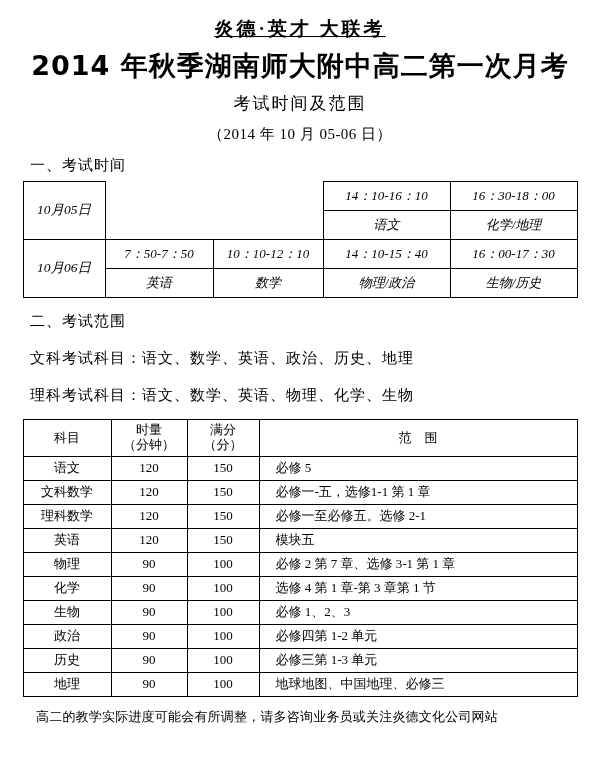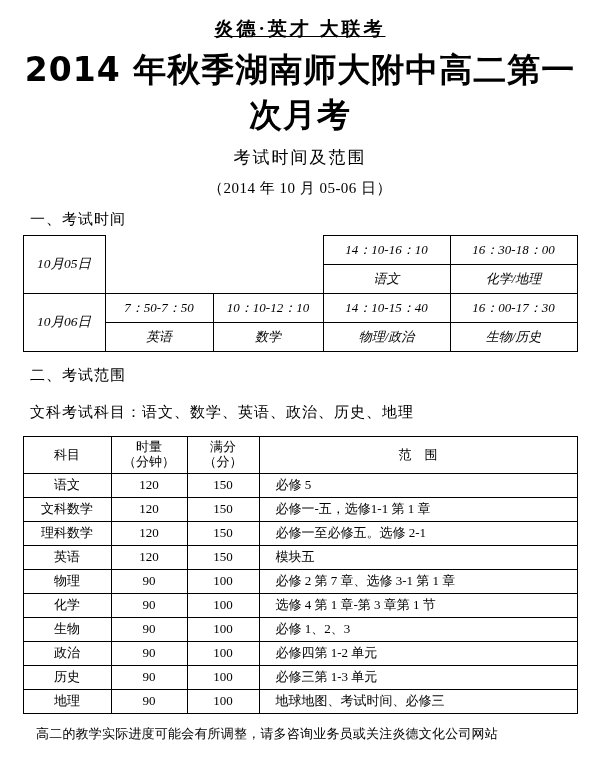--- a/index.html
+++ b/index.html
@@ -23,21 +23,21 @@
   .hdr-line1 {
     text-align: center;
     font-size: 19px;
     font-weight: bold;
     letter-spacing: 3px;
     margin-top: 6px;
     text-decoration: underline;
   }
   .hdr-line2 {
     text-align: center;
-    font-size: 33px;
+    font-size: 27px;
     font-weight: bold;
     letter-spacing: 1px;
     margin-top: 6px;
     font-family: "DejaVu Sans", "Liberation Sans", sans-serif;
   }
   .hdr-line3 {
     text-align: center;
     font-size: 17px;
     letter-spacing: 2px;
     margin-top: 8px;
@@ -147,20 +147,21 @@
         <td>数学</td>
         <td>物理/政治</td>
         <td>生物/历史</td>
       </tr>
     </tbody>
   </table>
 
   <div class="section-title" style="margin-top:14px;">二、考试范围</div>
 
   <div class="para2">文科考试科目：语文、数学、英语、政治、历史、地理</div>
+  <div class="para2">理科考试科目：语文、数学、英语、物理、化学、生物</div>
 
   <table class="t2">
     <colgroup>
       <col style="width:88px">
       <col style="width:76px">
       <col style="width:72px">
       <col style="width:318px">
     </colgroup>
     <tbody>
       <tr>
@@ -227,21 +228,21 @@
       <tr>
         <td>历史</td>
         <td>90</td>
         <td>100</td>
         <td class="range">必修三第 1-3 单元</td>
       </tr>
       <tr>
         <td>地理</td>
         <td>90</td>
         <td>100</td>
-        <td class="range">地球地图、考试时间、必修三</td>
+        <td class="range">地球地图、中国地理、必修三</td>
       </tr>
     </tbody>
   </table>
 
   <div class="note">
     <div>高二的教学实际进度可能会有所调整，请多咨询业务员或关注炎德文化公司网站</div>
 
   </div>
 
 </div>

